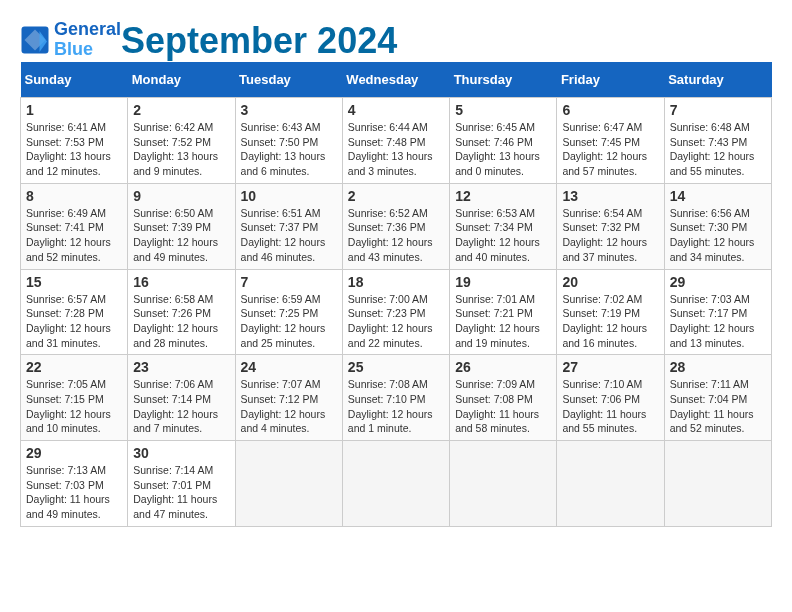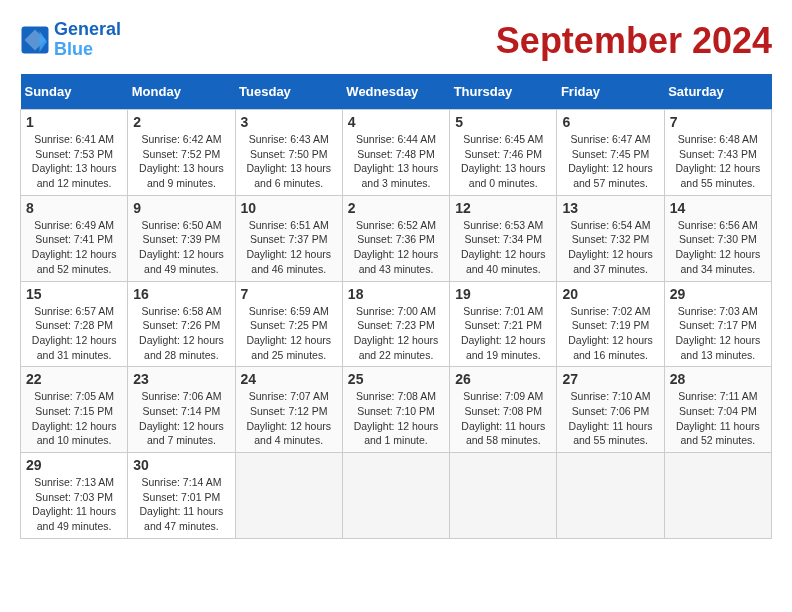--- a/index.html
+++ b/index.html
@@ -5,23 +5,21 @@
     * { box-sizing: border-box; margin: 0; padding: 0; }
     body {
       font-family: Arial, sans-serif;
       background: #fff;
       width: 792px;
       min-height: 612px;
       padding: 20px;
     }
     .header {
       display: flex;
-      justify-content: space-between;
       align-items: flex-start;
-      margin-bottom: 12px;
     }
     .logo {
       display: flex;
       align-items: center;
     }
     .logo-text {
       font-size: 18px;
       font-weight: bold;
       color: #333;
       line-height: 1.1;
@@ -33,21 +31,21 @@
       width: 30px;
       height: 30px;
       margin-right: 4px;
     }
     .title-section {
       text-align: right;
     }
     .month-title {
       font-size: 36px;
       font-weight: bold;
-      color: #b91c1c;
+      color: #0369a1;
     }
     .location {
       font-size: 14px;
       color: #555;
     }
     table {
       width: 100%;
       border-collapse: collapse;
       font-size: 11px;
     }
@@ -74,21 +72,20 @@
       font-size: 14px;
       font-weight: bold;
       color: #333;
       display: block;
       margin-bottom: 2px;
     }
     .day-info {
       font-size: 10.5px;
       color: #333;
       line-height: 1.4;
-      text-align: center;
     }
     tr:nth-child(even) td:not(.empty) {
       background: #fafafa;
     }
   </style>
 </head>
 <body>
 
 <div class="header">
   <div class="logo">

